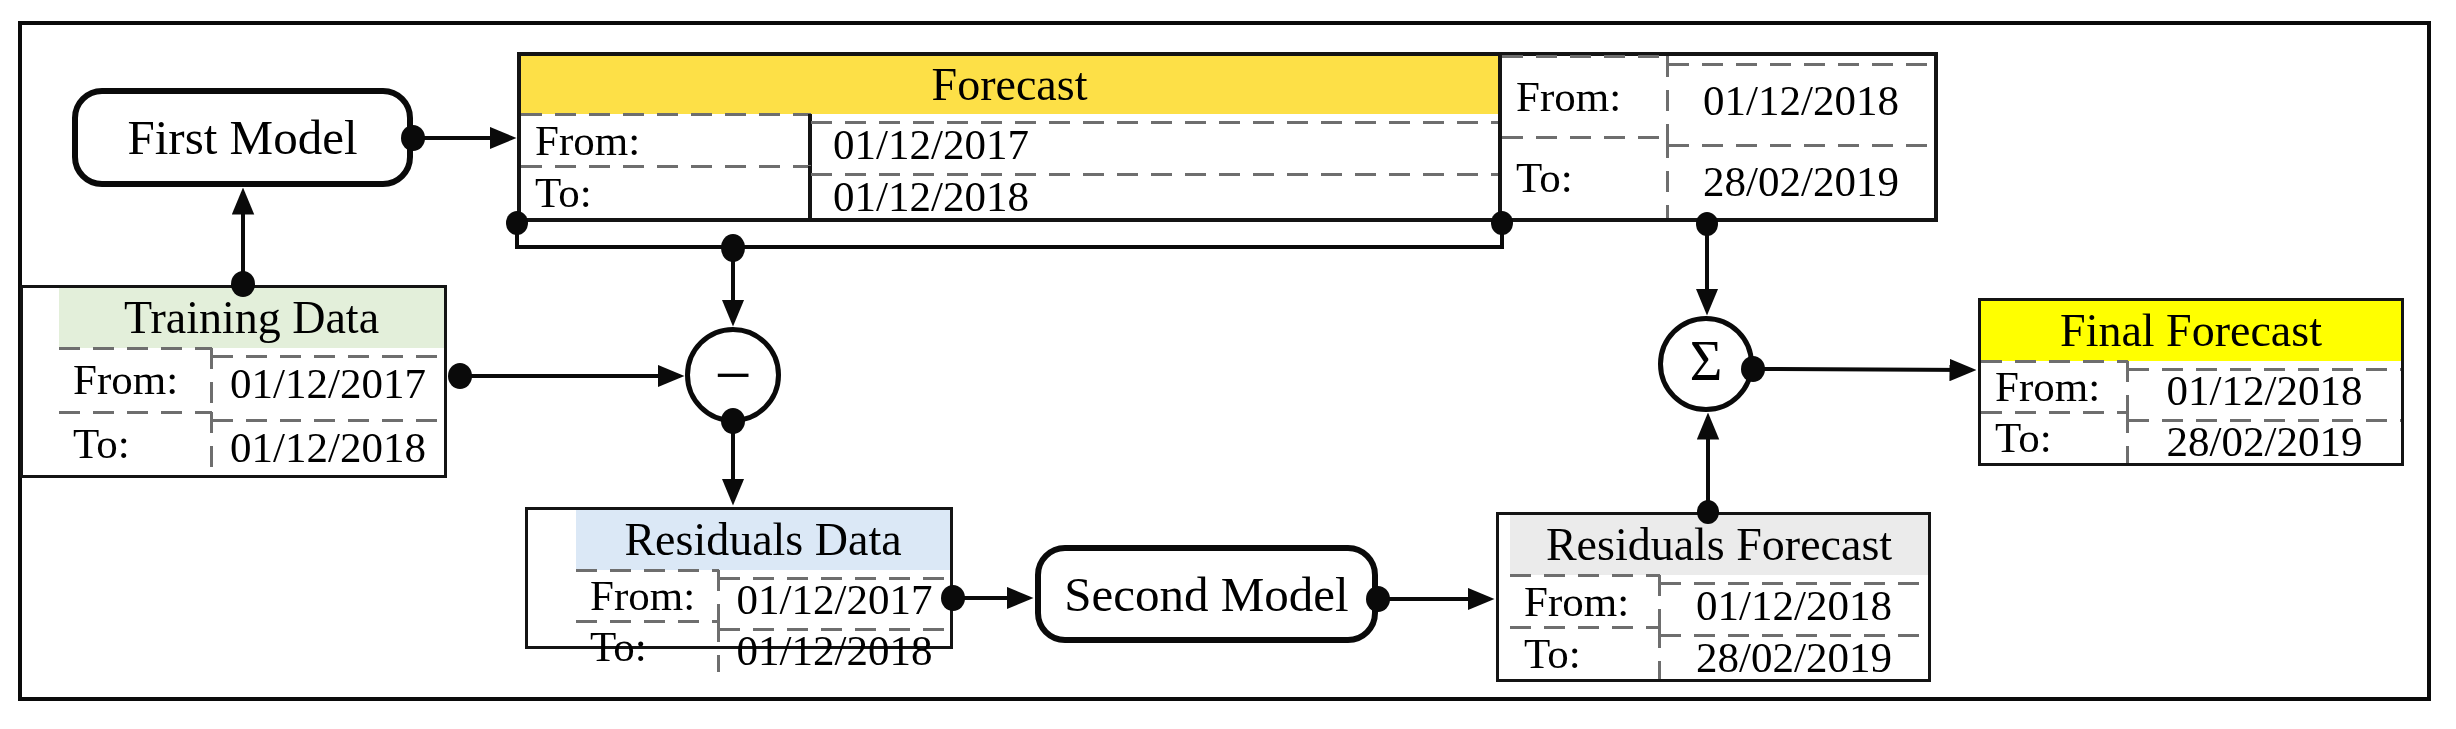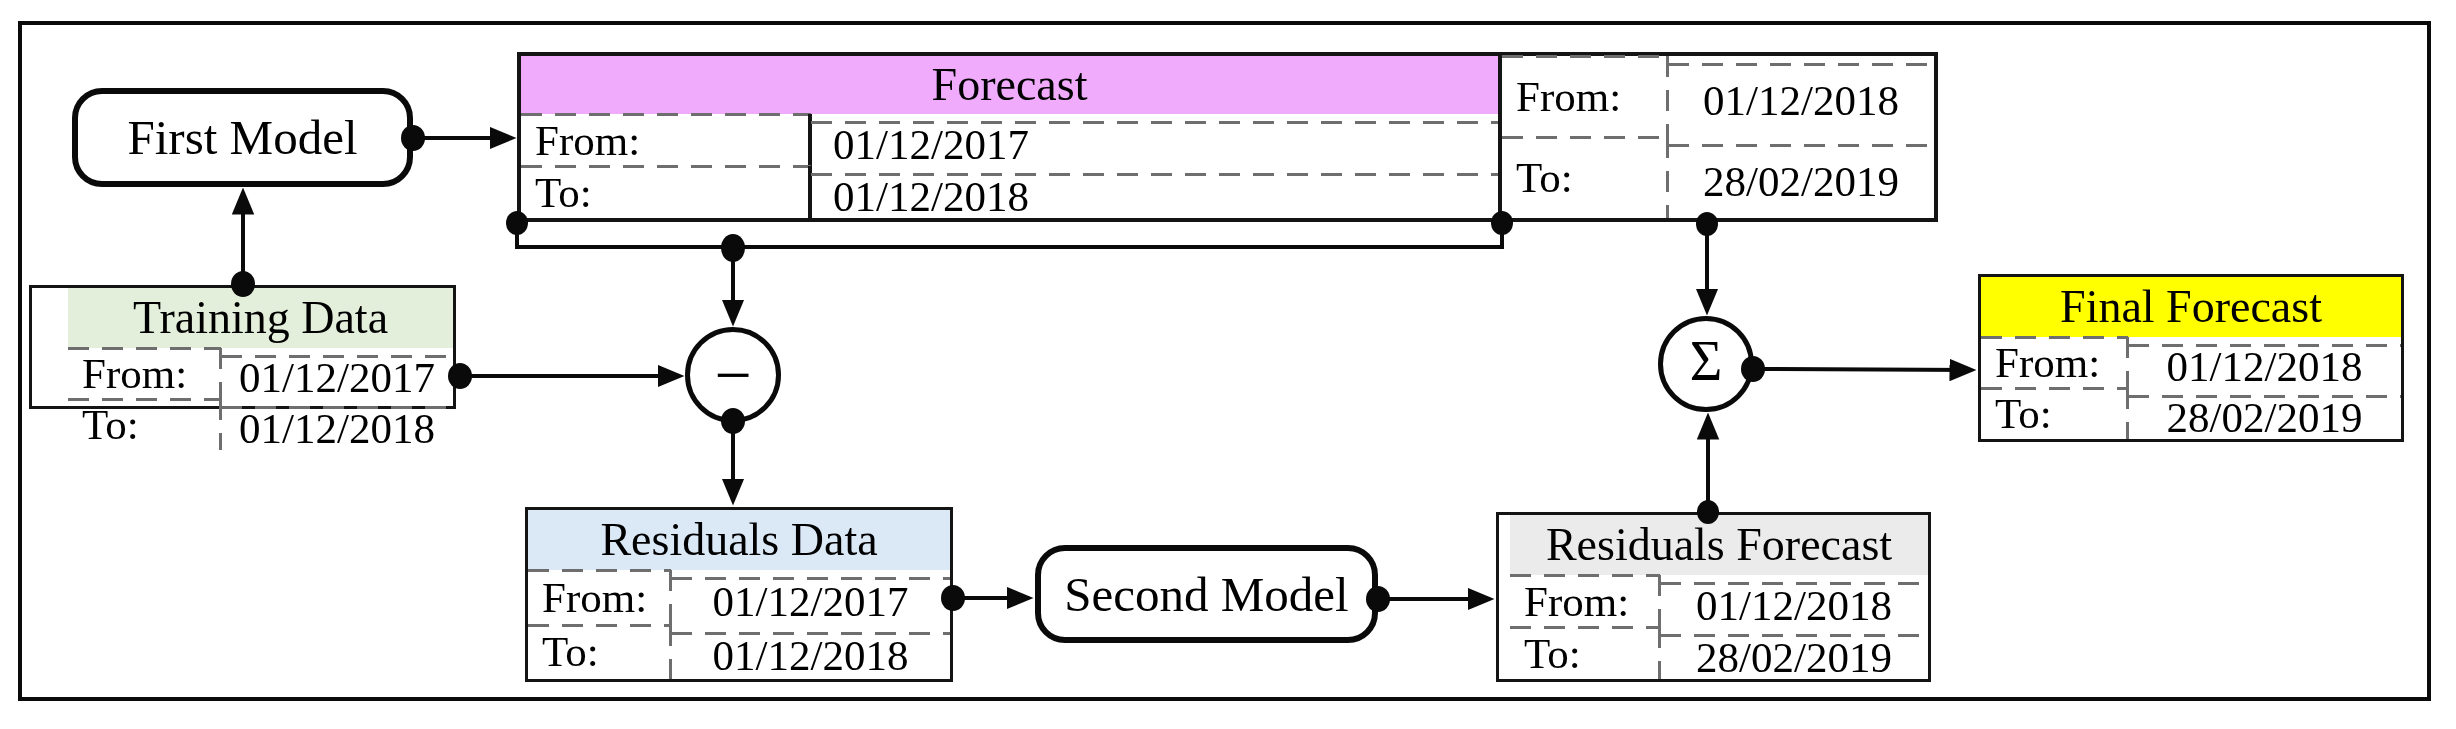--- a/index.html
+++ b/index.html
@@ -83,69 +83,69 @@
   <div class="node-circle" id="node-subtract">
     <span>−</span>
   </div>
 
   <div class="node-circle" id="node-sum">
     <span>Σ</span>
   </div>
 
   <div id="bigtbl">
     <div class="bigsec" id="sec-forecast" style="--lc:290px;">
-      <div class="tbl-hdr" style="background: #f0abfc; font-family: Liberation Serif, serif;">Forecast</div>
+      <div class="tbl-hdr" style="background: #fde047; font-family: Liberation Serif, serif;">Forecast</div>
       <div class="tbl-body">
         <div class="cell lbl">From:</div>
         <div class="cell val">01/12/2017</div>
         <div class="cell lbl">To:</div>
         <div class="cell val">01/12/2018</div>
       </div>
     </div>
     <div class="bigsec" id="sec-initial" style="--lc:166px;">
       <div class="tbl-body">
         <div class="cell lbl">From:</div>
         <div class="cell val">01/12/2018</div>
         <div class="cell lbl">To:</div>
         <div class="cell val">28/02/2019</div>
       </div>
     </div>
   </div>
 
-  <div class="tbl" style="left:29px;top:285px;width:427px;height:124px;padding-left:36px;--lc:153px;">
+  <div class="tbl" style="left:20px;top:285px;width:427px;height:193px;padding-left:36px;--lc:153px;">
     <div class="tbl-hdr" style="background: rgb(227, 239, 218);">Training Data</div>
     <div class="tbl-body">
       <div class="cell lbl">From:</div>
       <div class="cell val">01/12/2017</div>
       <div class="cell lbl">To:</div>
       <div class="cell val">01/12/2018</div>
     </div>
   </div>
 
-  <div class="tbl" style="left:525px;top:507px;width:428px;height:175px;--lc:143px;">
+  <div class="tbl" style="left:525px;top:507px;width:428px;height:142px;padding-left:48px;--lc:143px;">
     <div class="tbl-hdr" style="background: rgb(219, 232, 246);">Residuals Data</div>
     <div class="tbl-body">
       <div class="cell lbl">From:</div>
       <div class="cell val">01/12/2017</div>
       <div class="cell lbl">To:</div>
       <div class="cell val">01/12/2018</div>
     </div>
   </div>
 
   <div class="tbl" style="left:1496px;top:512px;width:435px;height:170px;padding-left:11px;--lc:150px;">
     <div class="tbl-hdr" style="background: rgb(235, 235, 235);">Residuals Forecast</div>
     <div class="tbl-body">
       <div class="cell lbl">From:</div>
       <div class="cell val">01/12/2018</div>
       <div class="cell lbl">To:</div>
       <div class="cell val">28/02/2019</div>
     </div>
   </div>
 
-  <div class="tbl" style="left:1978px;top:274px;width:426px;height:168px;--lc:147px;">
+  <div class="tbl" style="left:1978px;top:298px;width:426px;height:168px;--lc:147px;">
     <div class="tbl-hdr" style="background: rgb(255, 255, 0);">Final Forecast</div>
     <div class="tbl-body">
       <div class="cell lbl">From:</div>
       <div class="cell val">01/12/2018</div>
       <div class="cell lbl">To:</div>
       <div class="cell val">28/02/2019</div>
     </div>
   </div>
 
   <svg id="connectors" width="2456" height="729" viewBox="0 0 2456 729">

